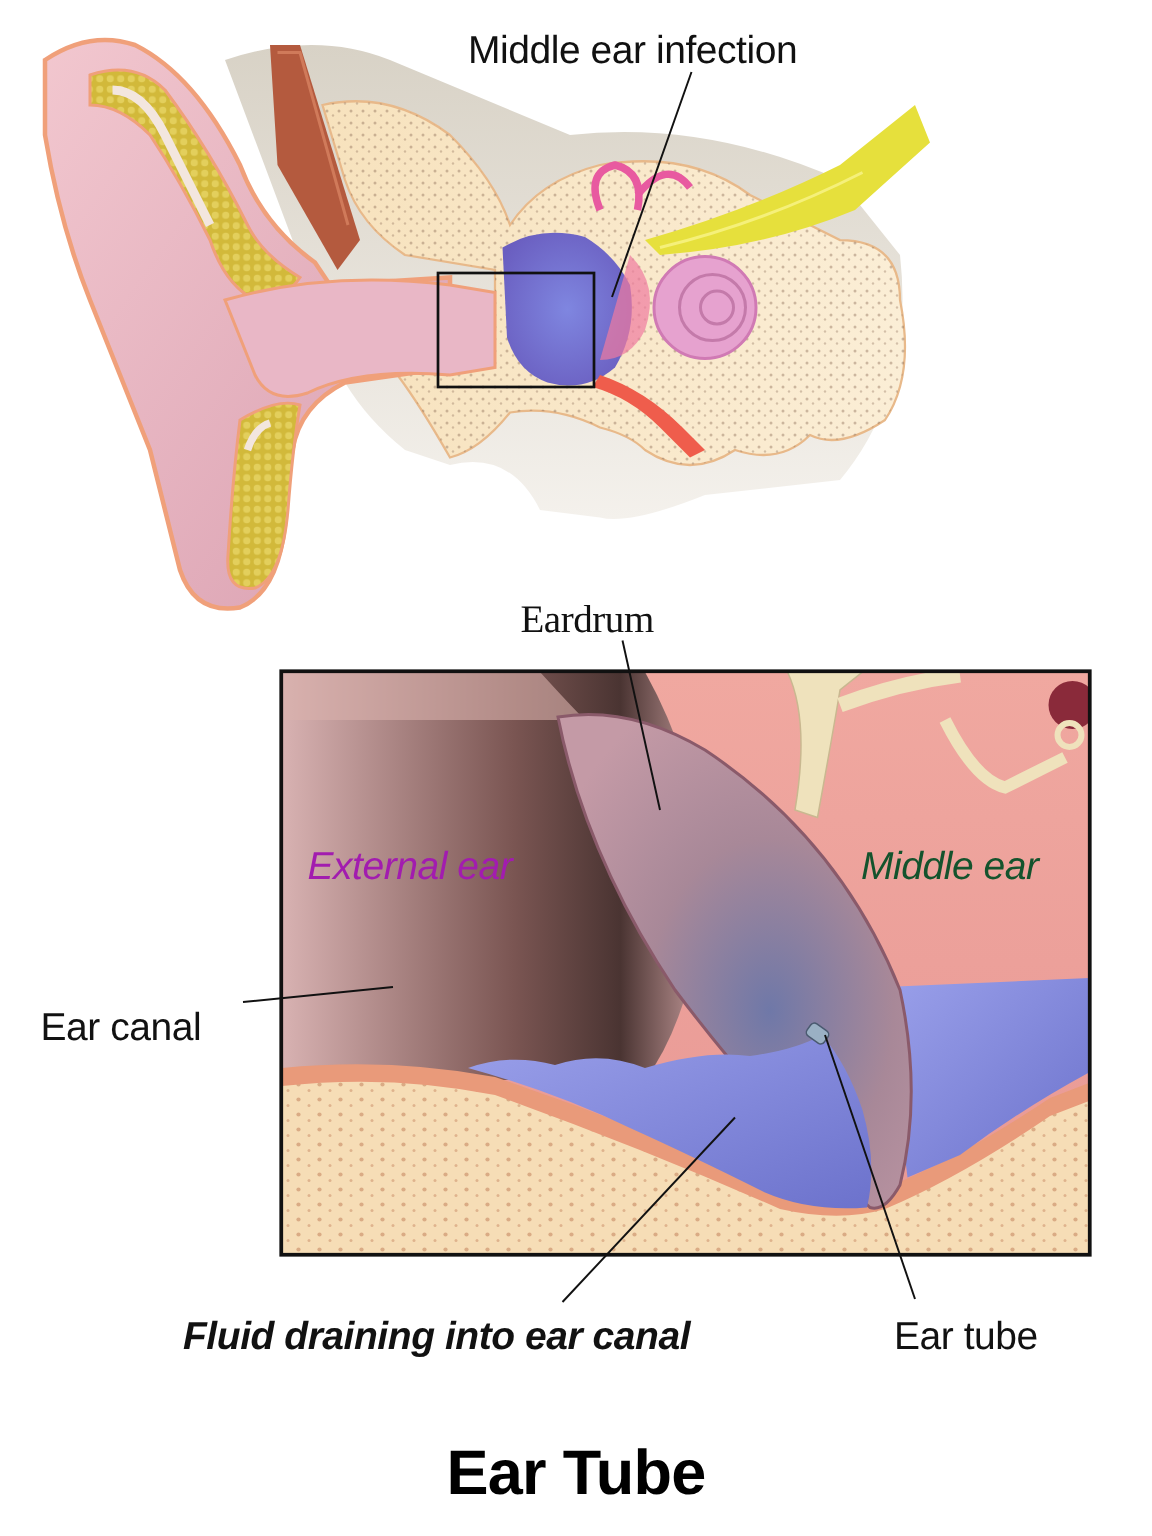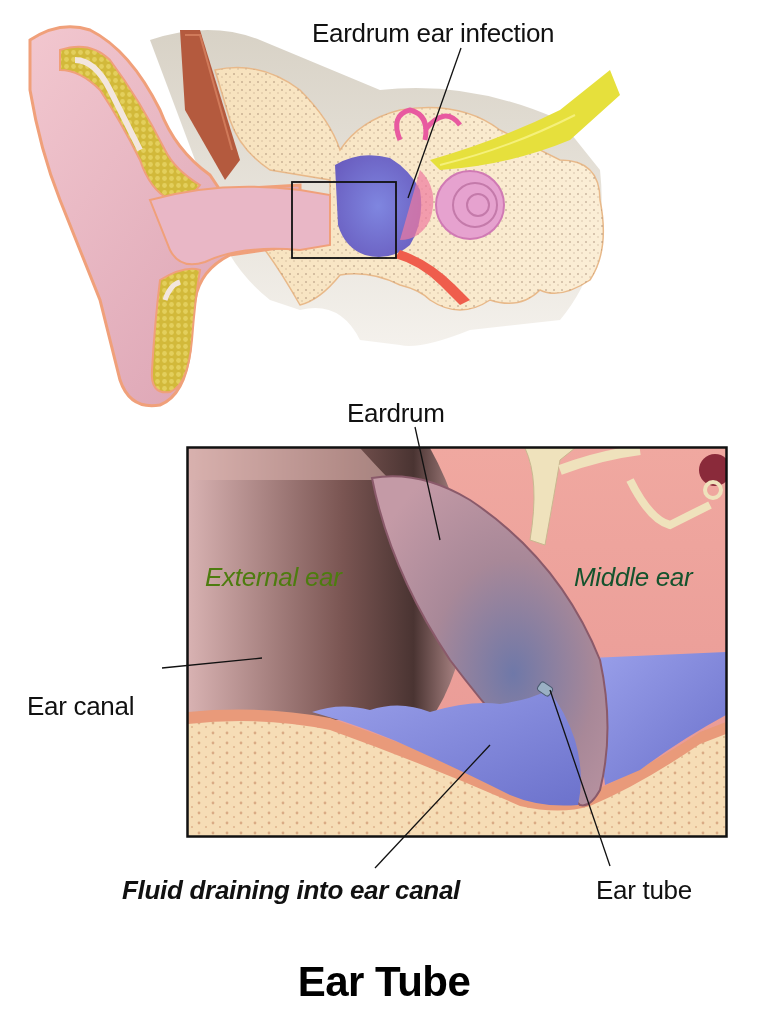--- a/index.html
+++ b/index.html
@@ -70,23 +70,23 @@
   <path d="M430 160 Q500 140 560 110 L610 70 L620 95 L570 140 Q510 165 440 170 Z" fill="#e6e03c"></path>
   <path d="M440 165 Q510 148 575 115" stroke="#f5f07a" stroke-width="2" fill="none"></path>
 
   <path d="M400 250 Q430 260 455 285 L470 300 L460 305 L440 285 Q420 265 395 258 Z" fill="#ef5d4c"></path>
 
   <rect x="292" y="182" width="104" height="76" fill="none" stroke="#111" stroke-width="1.8"></rect>
 
   <line x1="461" y1="48" x2="408" y2="198" stroke="#111" stroke-width="1.3"></line>
 </svg>
 
-<div class="label" style="left:312px; top:18px;">Eardrum ear infection</div>
+<div class="label" style="left:312px; top:18px;">Middle ear infection</div>
 
-<div class="label" style="left:347px; top:398px;">Eardrum</div>
+<div class="label" style="left:347px; top:398px;font-family:Liberation Serif, serif;">Eardrum</div>
 
 <svg width="768" height="1024" viewBox="0 0 768 1024" style="pointer-events:none;">
   <defs>
     <clipPath id="insetClip">
         <rect x="188" y="448" width="538" height="388"></rect>
       </clipPath>
     <linearGradient id="canalG" x1="0" y1="0" x2="1" y2="0">
       <stop offset="0" stop-color="#d8b2b2"></stop>
       <stop offset="0.55" stop-color="#7a5552"></stop>
       <stop offset="0.8" stop-color="#4a3432"></stop>
@@ -138,19 +138,19 @@
   </g>
 
   <rect x="187.5" y="447.5" width="539" height="389" fill="none" stroke="#111" stroke-width="2.5"></rect>
 
   <line x1="415" y1="427" x2="440" y2="540" stroke="#111" stroke-width="1.3"></line>
   <line x1="162" y1="668" x2="262" y2="658" stroke="#111" stroke-width="1.3"></line>
   <line x1="375" y1="868" x2="490" y2="745" stroke="#111" stroke-width="1.3"></line>
   <line x1="610" y1="866" x2="550" y2="690" stroke="#111" stroke-width="1.3"></line>
 </svg>
 
-<div class="label italic" style="left:205px; top:562px; color:#4d7c0f;">External ear</div>
+<div class="label italic" style="left:205px; top:562px; color:#a21caf;">External ear</div>
 <div class="label italic" style="left:574px; top:562px; color:#14532d;">Middle ear</div>
-<div class="label" style="left:27px; top:691px;">Ear canal</div>
+<div class="label" style="left:27px; top:669px;">Ear canal</div>
 <div class="label italic" style="left:122px; top:875px;font-weight:bold;">Fluid draining into ear canal</div>
 <div class="label" style="left:596px; top:875px;">Ear tube</div>
 
 <div class="title" style="left:0; width:768px; text-align:center; top:958px;">Ear Tube</div>
 
 </body></html>

